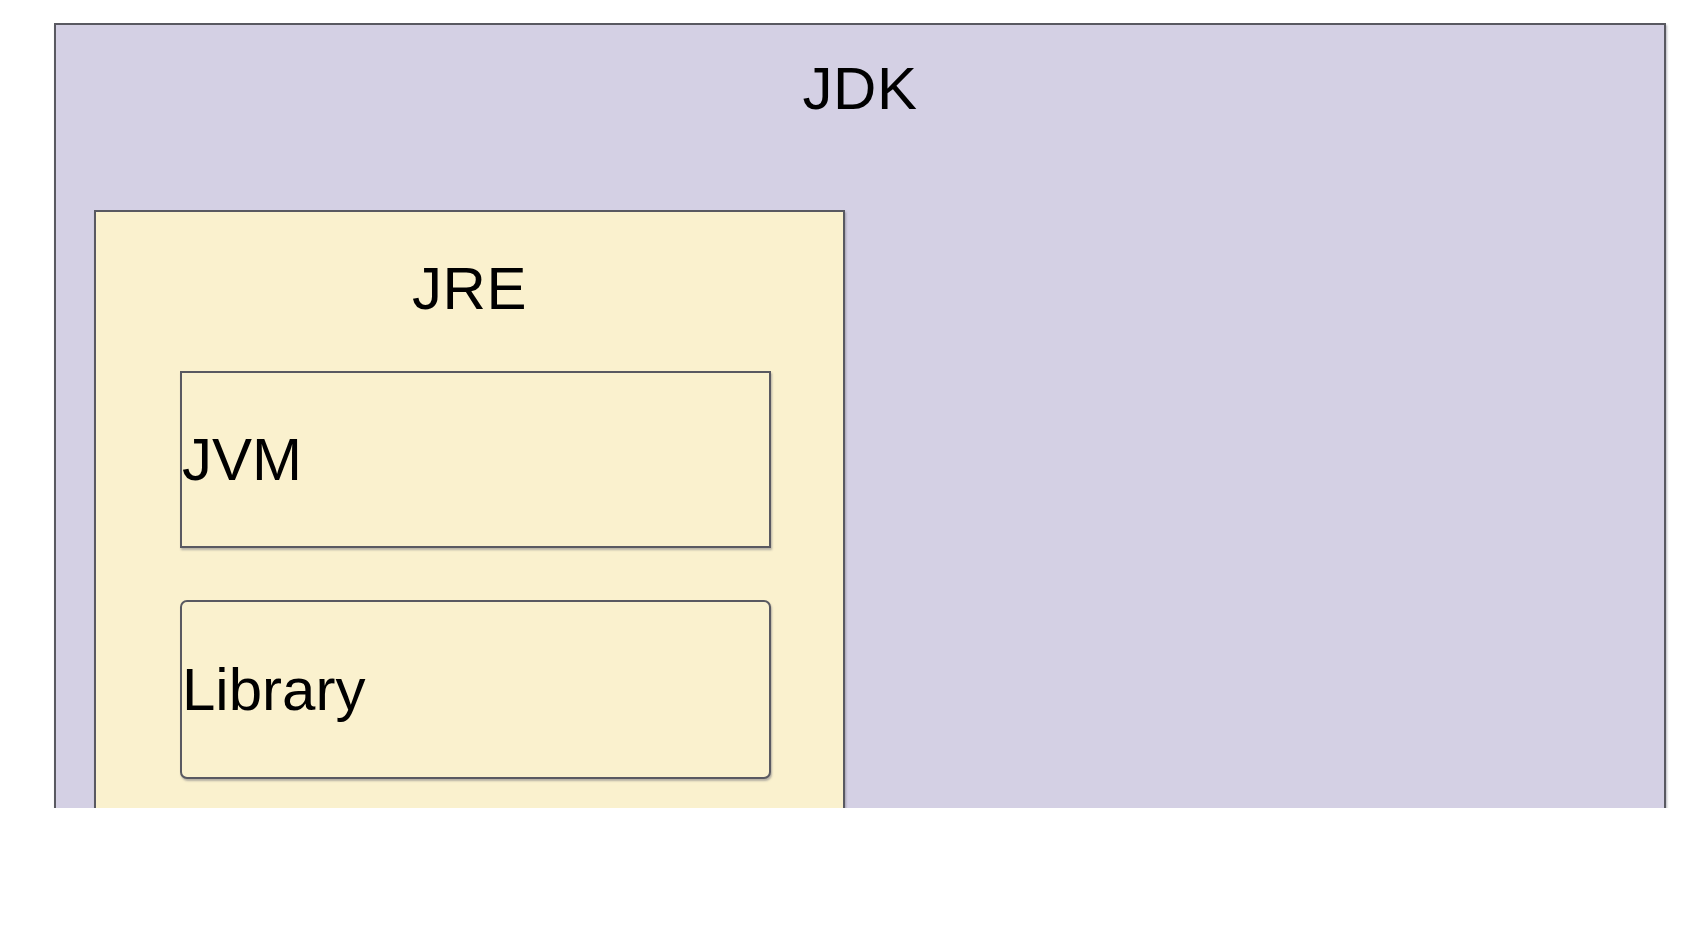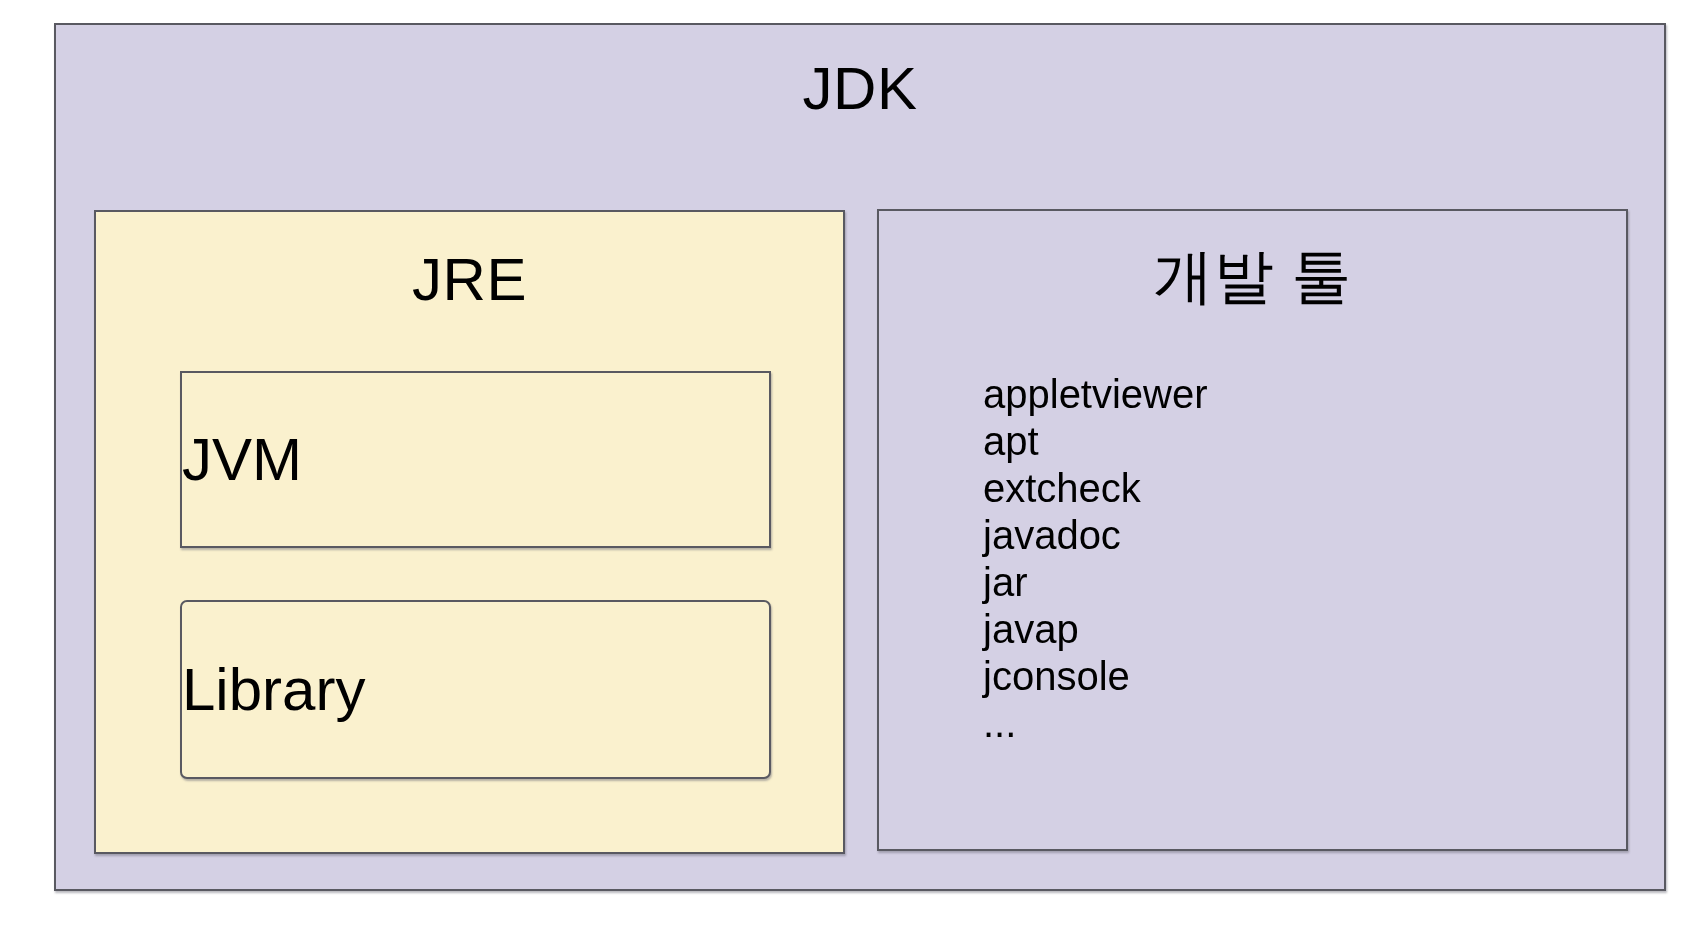--- a/index.html
+++ b/index.html
@@ -5,21 +5,21 @@
   html, body {
     margin: 0;
     padding: 0;
     background: #ffffff;
     font-family: "Liberation Sans", sans-serif;
     color: #000000;
   }
   .canvas {
     position: relative;
     width: 1704px;
-    height: 928px;
+    height: 808px;
     background: #ffffff;
     overflow: hidden;
   }
   .box {
     position: absolute;
     border: 2px solid #595961;
     box-shadow: 1px 2px 2px rgba(100,100,112,0.45);
     box-sizing: content-box;
   }
   .jdk-box {
@@ -40,21 +40,21 @@
     white-space: nowrap;
   }
   .jdk-title { top: 30px; }
   .jre-box {
     left: 38px;
     top: 185px;
     width: 747px;
     height: 640px;
     background: #faf1ce;
   }
-  .jre-title { top: 34px; }
+  .jre-title { top: 43px; }
   .sub-box {
     left: 84px;
     width: 587px;
     background: #faf1ce;
     display: flex;
     align-items: center;
     font-size: 60px;
   }
   .jvm-box { top: 159px; height: 173px; }
   .library-box { top: 388px; height: 175px; border-radius: 7px; }
@@ -91,29 +91,15 @@
 
       <div class="box sub-box jvm-box">
         <span>JVM</span>
       </div>
 
       <div class="box sub-box library-box">
         <span>Library</span>
       </div>
     </div>
 
-    <div class="box devtools-box">
-      <div class="box-title devtools-title">개발 툴</div>
-
-      <ul class="devtools-list">
-        <li>appletviewer</li>
-        <li>apt</li>
-        <li>extcheck</li>
-        <li>javadoc</li>
-        <li>jar</li>
-        <li>javap</li>
-        <li>jconsole</li>
-        <li>...</li>
-      </ul>
-    </div>
 
   </div>
 </div>
 
 </body></html>

